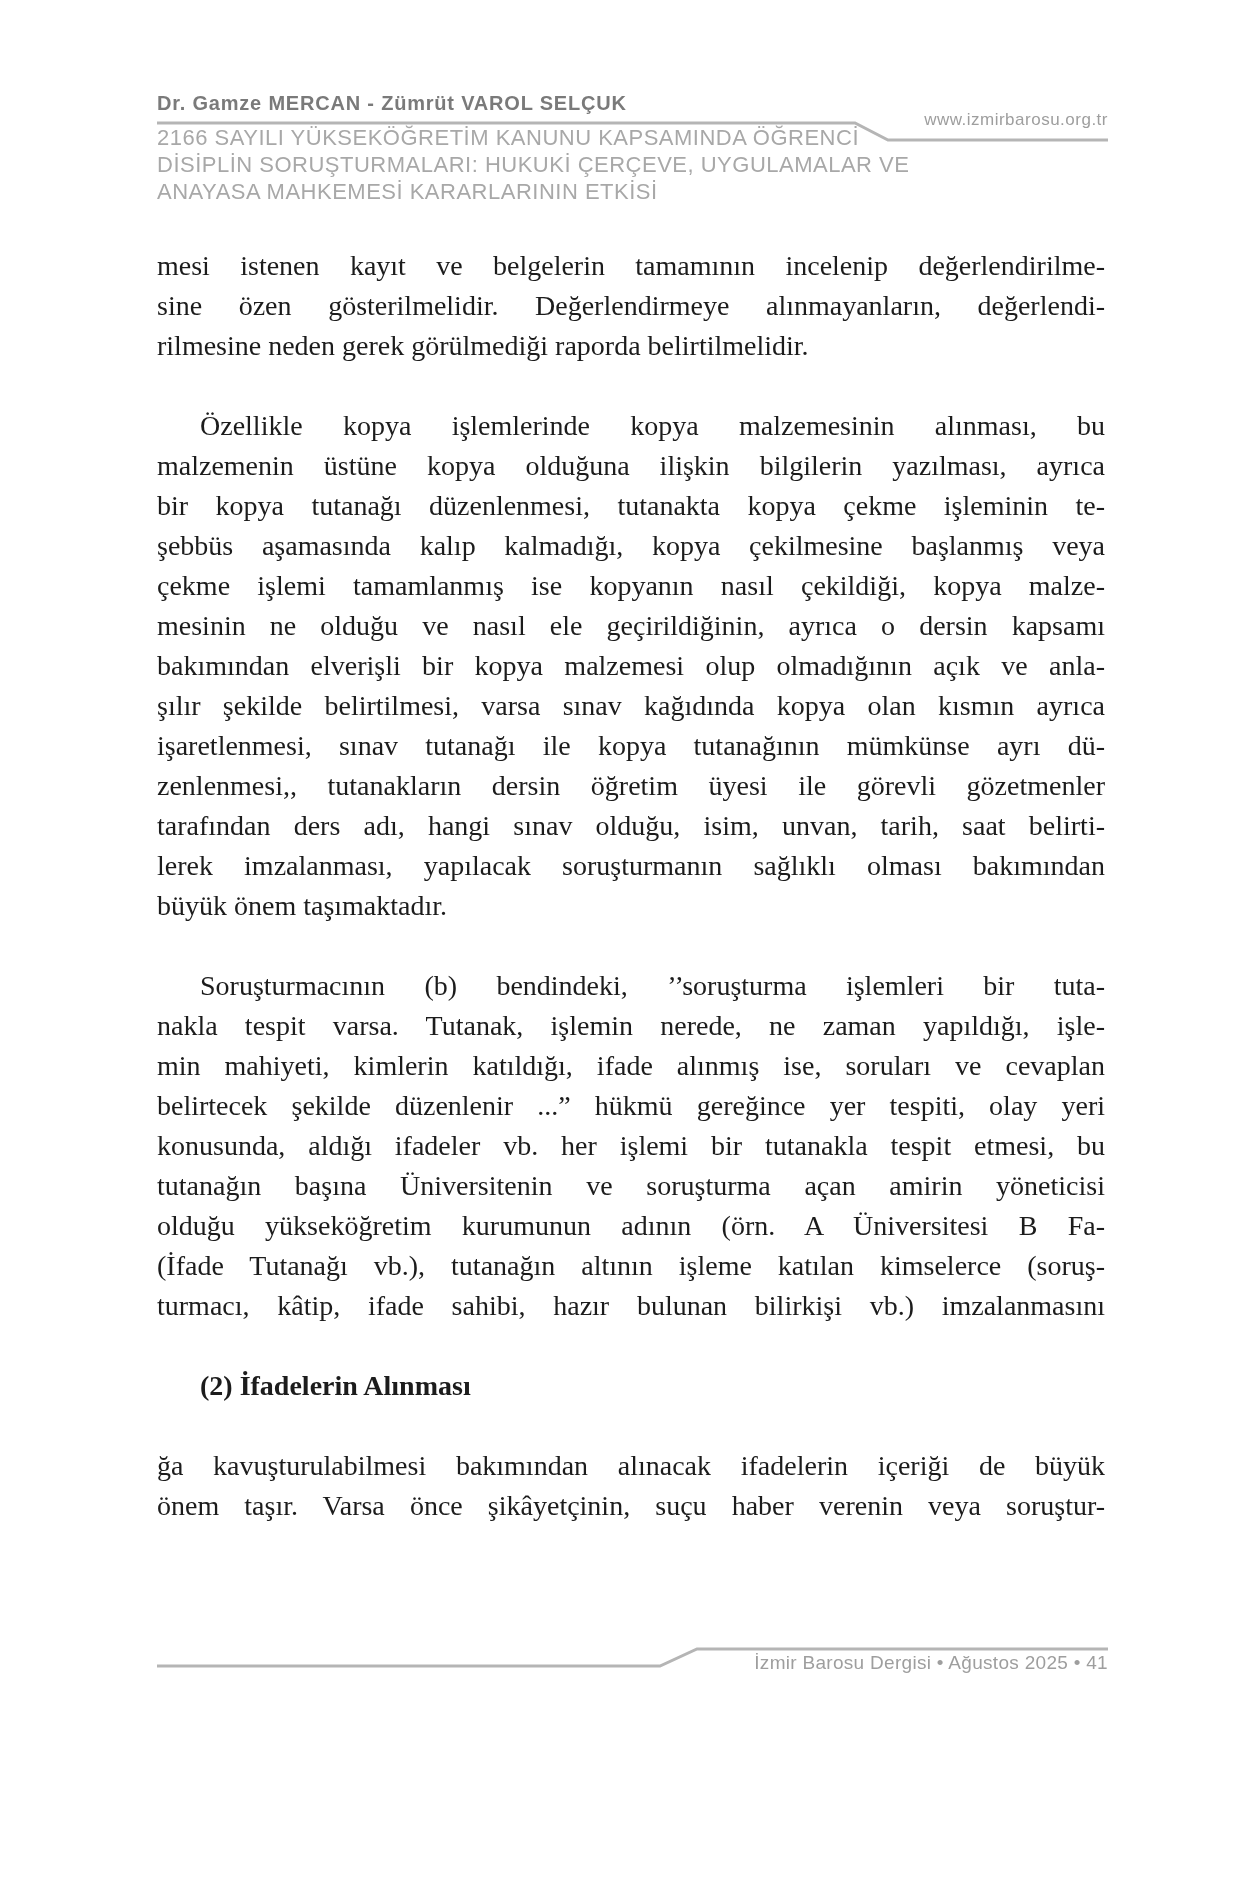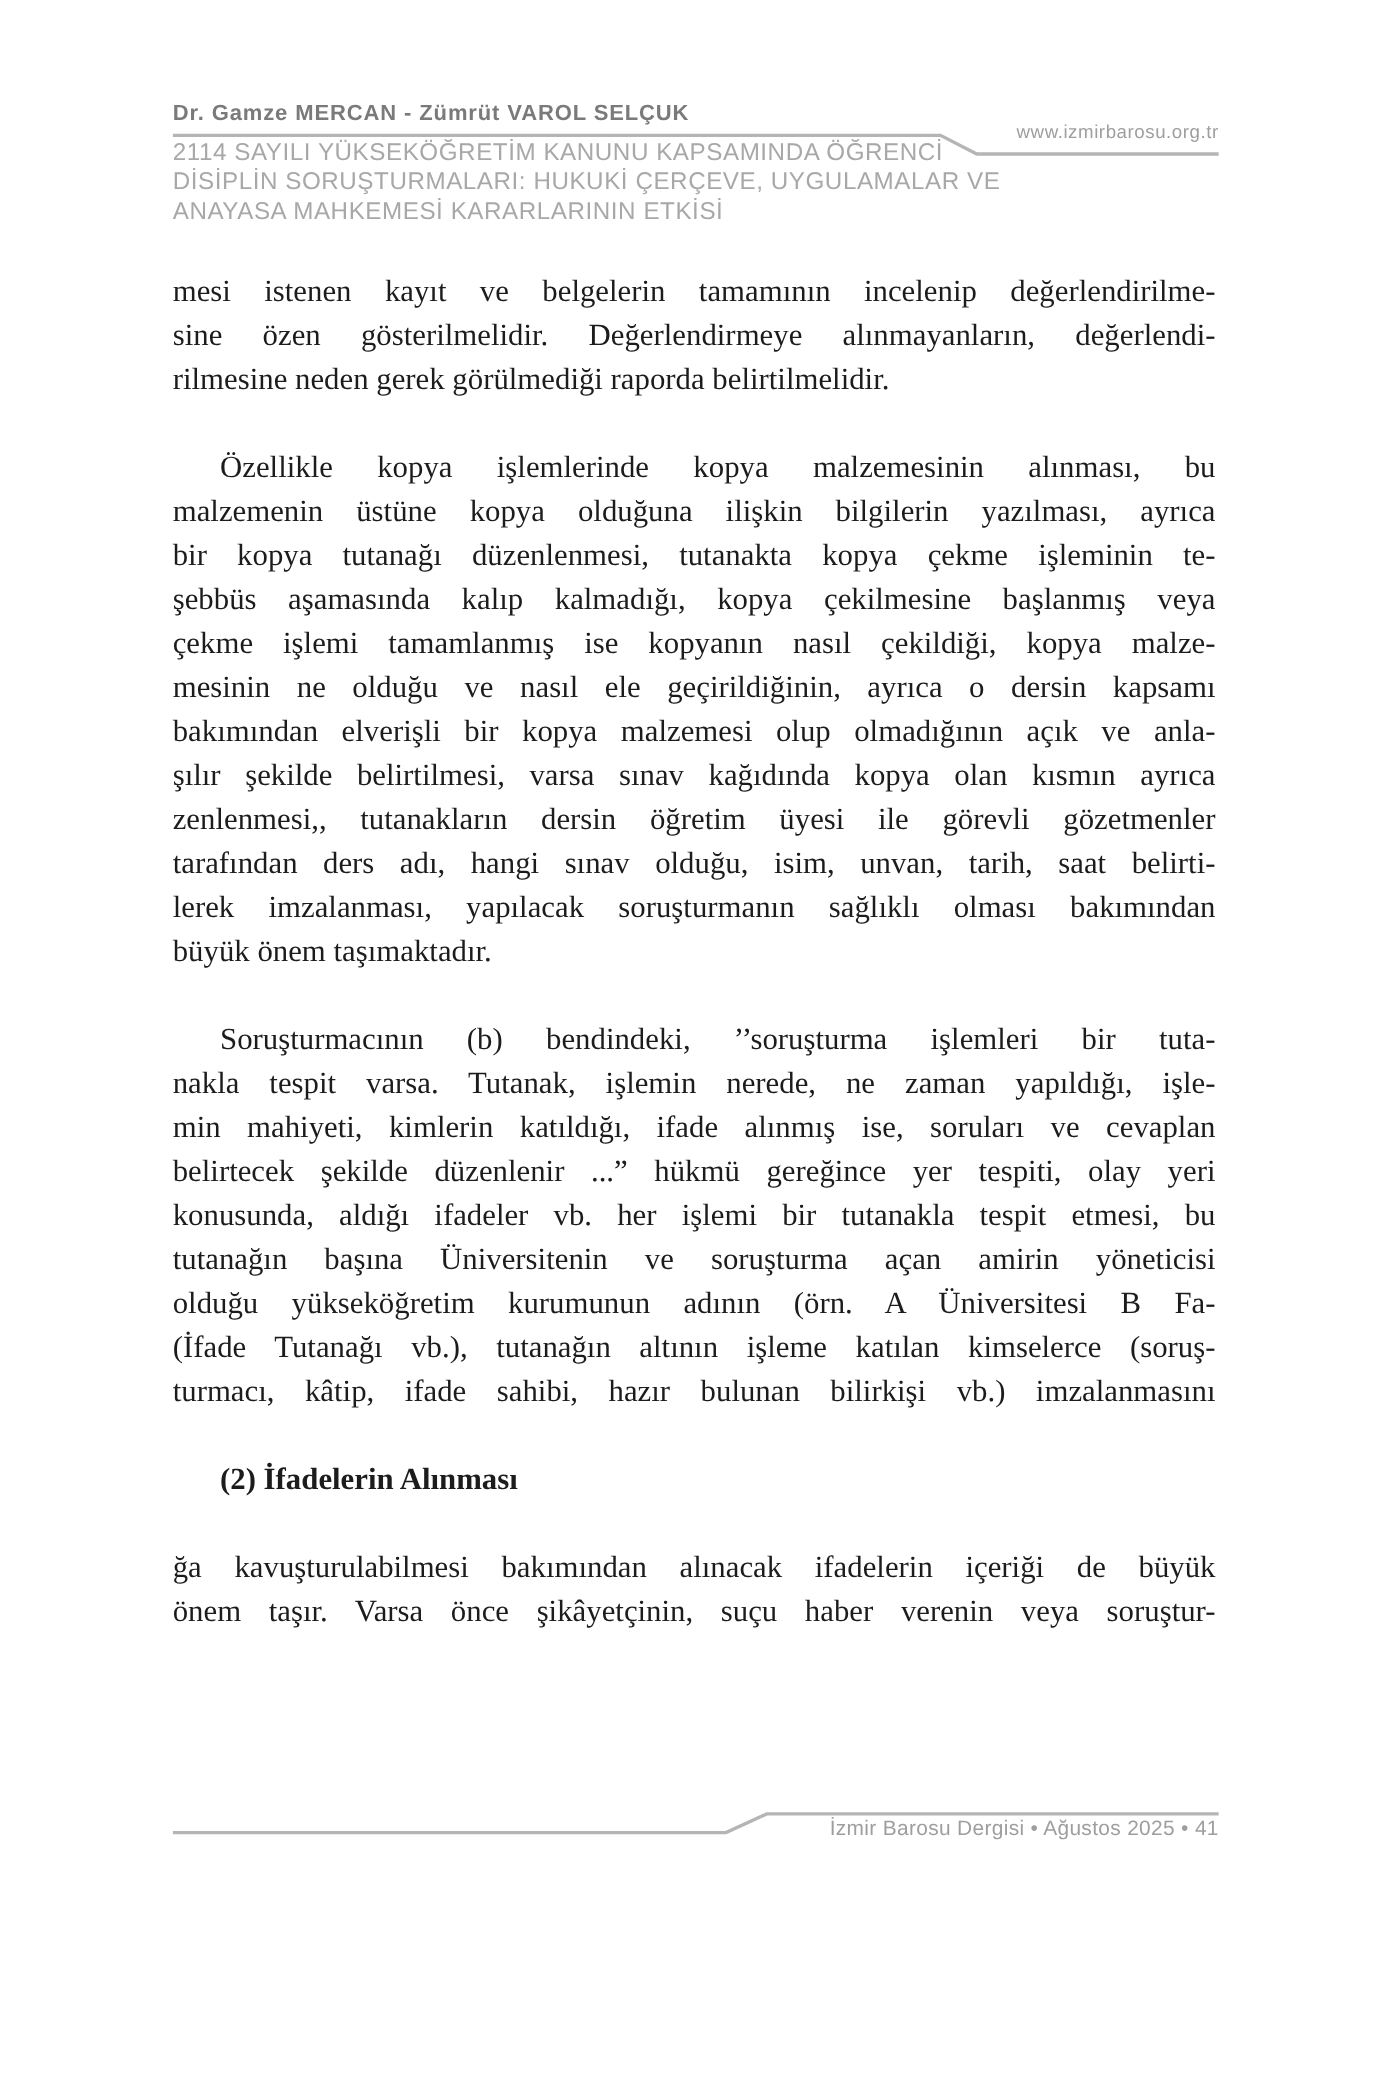--- a/index.html
+++ b/index.html
@@ -104,40 +104,41 @@
 
   <div class="authors">Dr. Gamze MERCAN - Zümrüt VAROL SELÇUK</div>
 
   <svg class="header-rule" viewBox="0 0 951 30" xmlns="http://www.w3.org/2000/svg">
     <polyline class="rule-line" points="0,7 698,7 731,24 951,24"></polyline>
   </svg>
 
   <div class="website">www.izmirbarosu.org.tr</div>
 
   <div class="title">
-    <div>2114 SAYILI YÜKSEKÖĞRETİM KANUNU KAPSAMINDA ÖĞRENCİ</div>
+    <div>2166 SAYILI YÜKSEKÖĞRETİM KANUNU KAPSAMINDA ÖĞRENCİ</div>
     <div>DİSİPLİN SORUŞTURMALARI: HUKUKİ ÇERÇEVE, UYGULAMALAR VE</div>
     <div>ANAYASA MAHKEMESİ KARARLARININ ETKİSİ</div>
   </div>
 
   <div class="body-text">
       <div class="para">
         <div class="line">mesi istenen kayıt ve belgelerin tamamının incelenip değerlendirilme-</div>
         <div class="line">sine özen gösterilmelidir. Değerlendirmeye alınmayanların, değerlendi-</div>
         <div class="line last">rilmesine neden gerek görülmediği raporda belirtilmelidir.</div>
       </div>
       <div class="para">
         <div class="line indent">Özellikle kopya işlemlerinde kopya malzemesinin alınması, bu</div>
         <div class="line">malzemenin üstüne kopya olduğuna ilişkin bilgilerin yazılması, ayrıca</div>
         <div class="line">bir kopya tutanağı düzenlenmesi, tutanakta kopya çekme işleminin te-</div>
         <div class="line">şebbüs aşamasında kalıp kalmadığı, kopya çekilmesine başlanmış veya</div>
         <div class="line">çekme işlemi tamamlanmış ise kopyanın nasıl çekildiği, kopya malze-</div>
         <div class="line">mesinin ne olduğu ve nasıl ele geçirildiğinin, ayrıca o dersin kapsamı</div>
         <div class="line">bakımından elverişli bir kopya malzemesi olup olmadığının açık ve anla-</div>
         <div class="line">şılır şekilde belirtilmesi, varsa sınav kağıdında kopya olan kısmın ayrıca</div>
+        <div class="line">işaretlenmesi, sınav tutanağı ile kopya tutanağının mümkünse ayrı dü-</div>
         <div class="line">zenlenmesi,, tutanakların dersin öğretim üyesi ile görevli gözetmenler</div>
         <div class="line">tarafından ders adı, hangi sınav olduğu, isim, unvan, tarih, saat belirti-</div>
         <div class="line">lerek imzalanması, yapılacak soruşturmanın sağlıklı olması bakımından</div>
         <div class="line last">büyük önem taşımaktadır.</div>
       </div>
       <div class="para">
         <div class="line indent">Soruşturmacının (b) bendindeki, ’’soruşturma işlemleri bir tuta-</div>
         <div class="line">nakla tespit varsa. Tutanak, işlemin nerede, ne zaman yapıldığı, işle-</div>
         <div class="line">min mahiyeti, kimlerin katıldığı, ifade alınmış ise, soruları ve cevaplan</div>
         <div class="line">belirtecek şekilde düzenlenir ...” hükmü gereğince yer tespiti, olay yeri</div>

